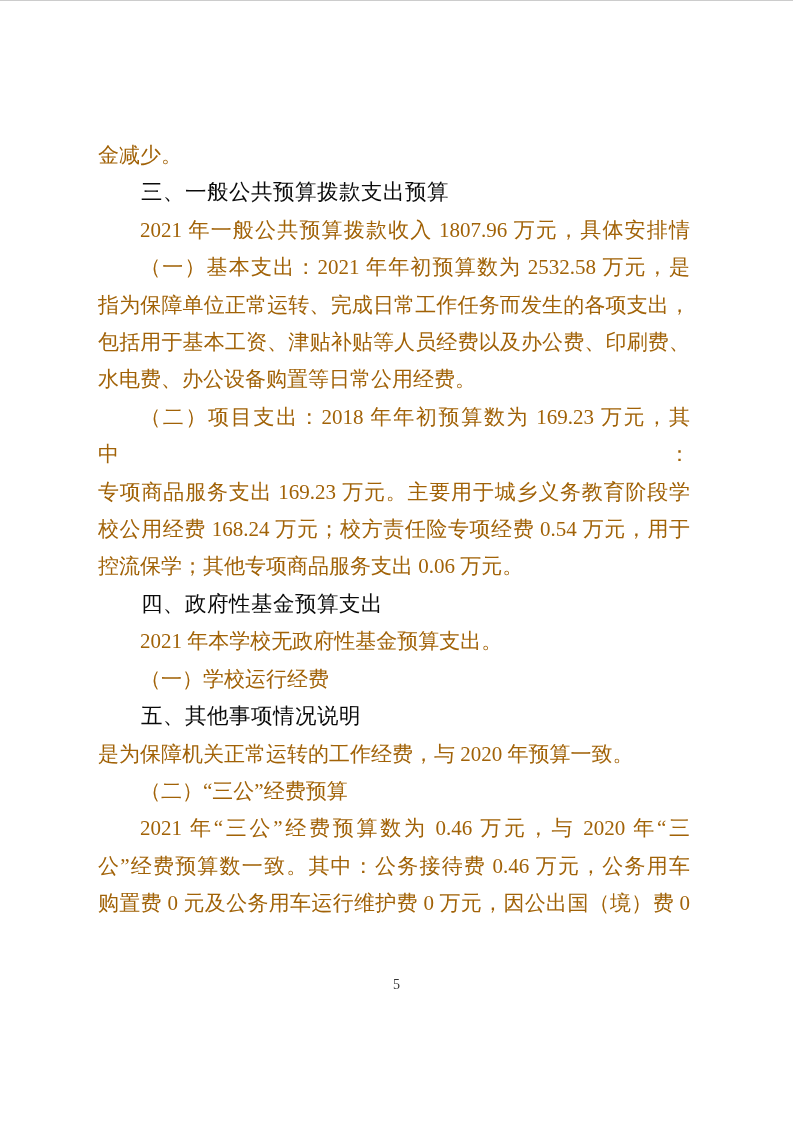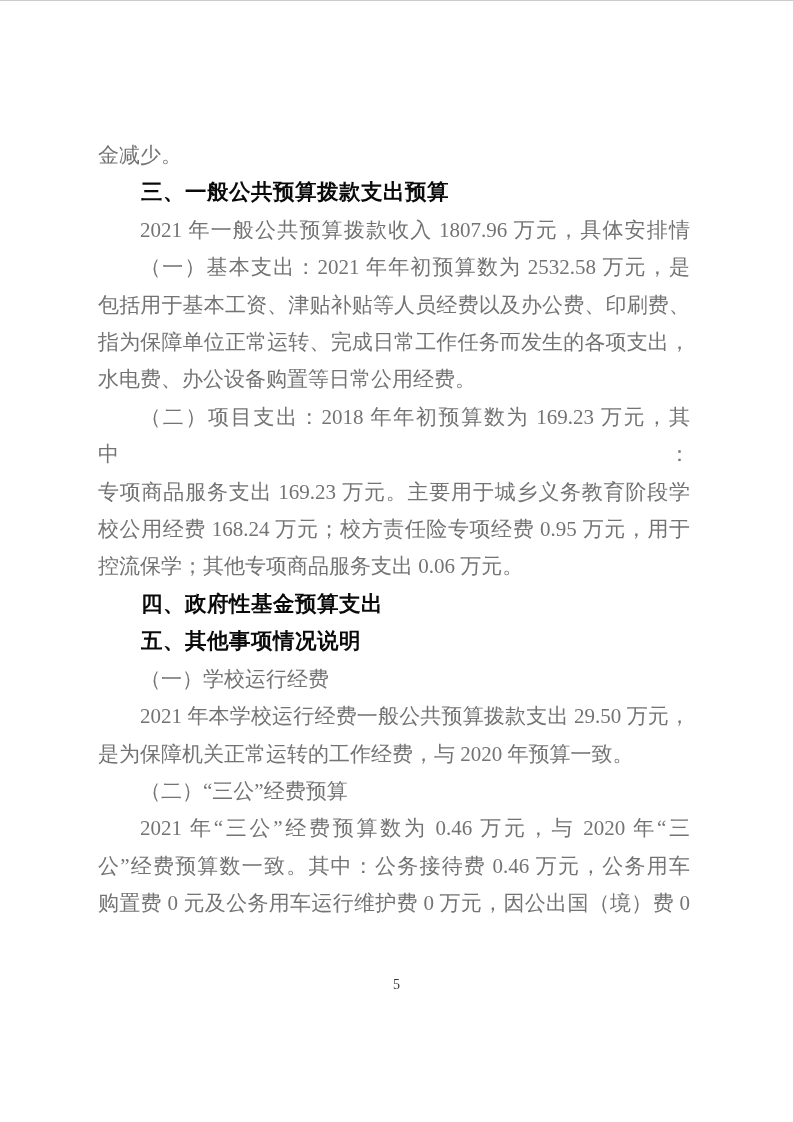--- a/index.html
+++ b/index.html
@@ -22,32 +22,32 @@
     top: 136px;
     width: 592px;
   }
   .block { margin: 0; padding: 0; }
   .line {
     font-family: "Liberation Serif", "DejaVu Serif", serif;
     font-size: 21px;
     line-height: 37.4px;
     text-align: left;
     white-space: normal;
-    color: #737373;
+    color: #a16207;
   }
   .line.fill {
     text-align: justify;
     text-align-last: justify;
   }
   .line.indent {
     text-indent: 2em;
   }
   .heading .line {
     font-family: "Liberation Sans", "DejaVu Sans", sans-serif;
-    font-weight: 700;
+    font-weight: 400;
     font-size: 21.5px;
     letter-spacing: 0.5px;
     color: #0a0a0a;
   }
   .page-number {
     position: absolute;
     left: 0;
     right: 0;
     top: 976px;
     text-align: center;
@@ -65,41 +65,43 @@
         <div class="line">金减少。</div>
       </div>
       <div class="block heading">
         <div class="line indent">三、一般公共预算拨款支出预算</div>
       </div>
       <div class="block body">
         <div class="line indent fill">2021 年一般公共预算拨款收入 1807.96 万元，具体安排情</div>
       </div>
       <div class="block body">
         <div class="line indent fill">（一）基本支出：2021 年年初预算数为 2532.58 万元，是</div>
+        <div class="line fill">指为保障单位正常运转、完成日常工作任务而发生的各项支出，</div>
         <div class="line fill">包括用于基本工资、津贴补贴等人员经费以及办公费、印刷费、</div>
-        <div class="line fill">指为保障单位正常运转、完成日常工作任务而发生的各项支出，</div>
         <div class="line">水电费、办公设备购置等日常公用经费。</div>
       </div>
       <div class="block body">
         <div class="line indent fill">（二）项目支出：2018 年年初预算数为 169.23 万元，其中：</div>
         <div class="line fill">专项商品服务支出 169.23 万元。主要用于城乡义务教育阶段学</div>
-        <div class="line fill">校公用经费 168.24 万元；校方责任险专项经费 0.95 万元，用于</div>
+        <div class="line fill">校公用经费 168.24 万元；校方责任险专项经费 0.54 万元，用于</div>
         <div class="line">控流保学；其他专项商品服务支出 0.06 万元。</div>
       </div>
       <div class="block heading">
         <div class="line indent">四、政府性基金预算支出</div>
       </div>
+      <div class="block body">
+        <div class="line indent">2021 年本学校无政府性基金预算支出。</div>
+      </div>
+      <div class="block body">
+        <div class="line indent">（一）学校运行经费</div>
+      </div>
       <div class="block heading">
         <div class="line indent">五、其他事项情况说明</div>
       </div>
       <div class="block body">
-        <div class="line indent">（一）学校运行经费</div>
-      </div>
-      <div class="block body">
-        <div class="line indent fill">2021 年本学校运行经费一般公共预算拨款支出 29.50 万元，</div>
         <div class="line">是为保障机关正常运转的工作经费，与 2020 年预算一致。</div>
       </div>
       <div class="block body">
         <div class="line indent">（二）“三公”经费预算</div>
       </div>
       <div class="block body">
         <div class="line indent fill">2021 年“三公”经费预算数为 0.46 万元，与 2020 年“三</div>
         <div class="line fill">公”经费预算数一致。其中：公务接待费 0.46 万元，公务用车</div>
         <div class="line fill">购置费 0 元及公务用车运行维护费 0 万元，因公出国（境）费 0</div>
       </div>

